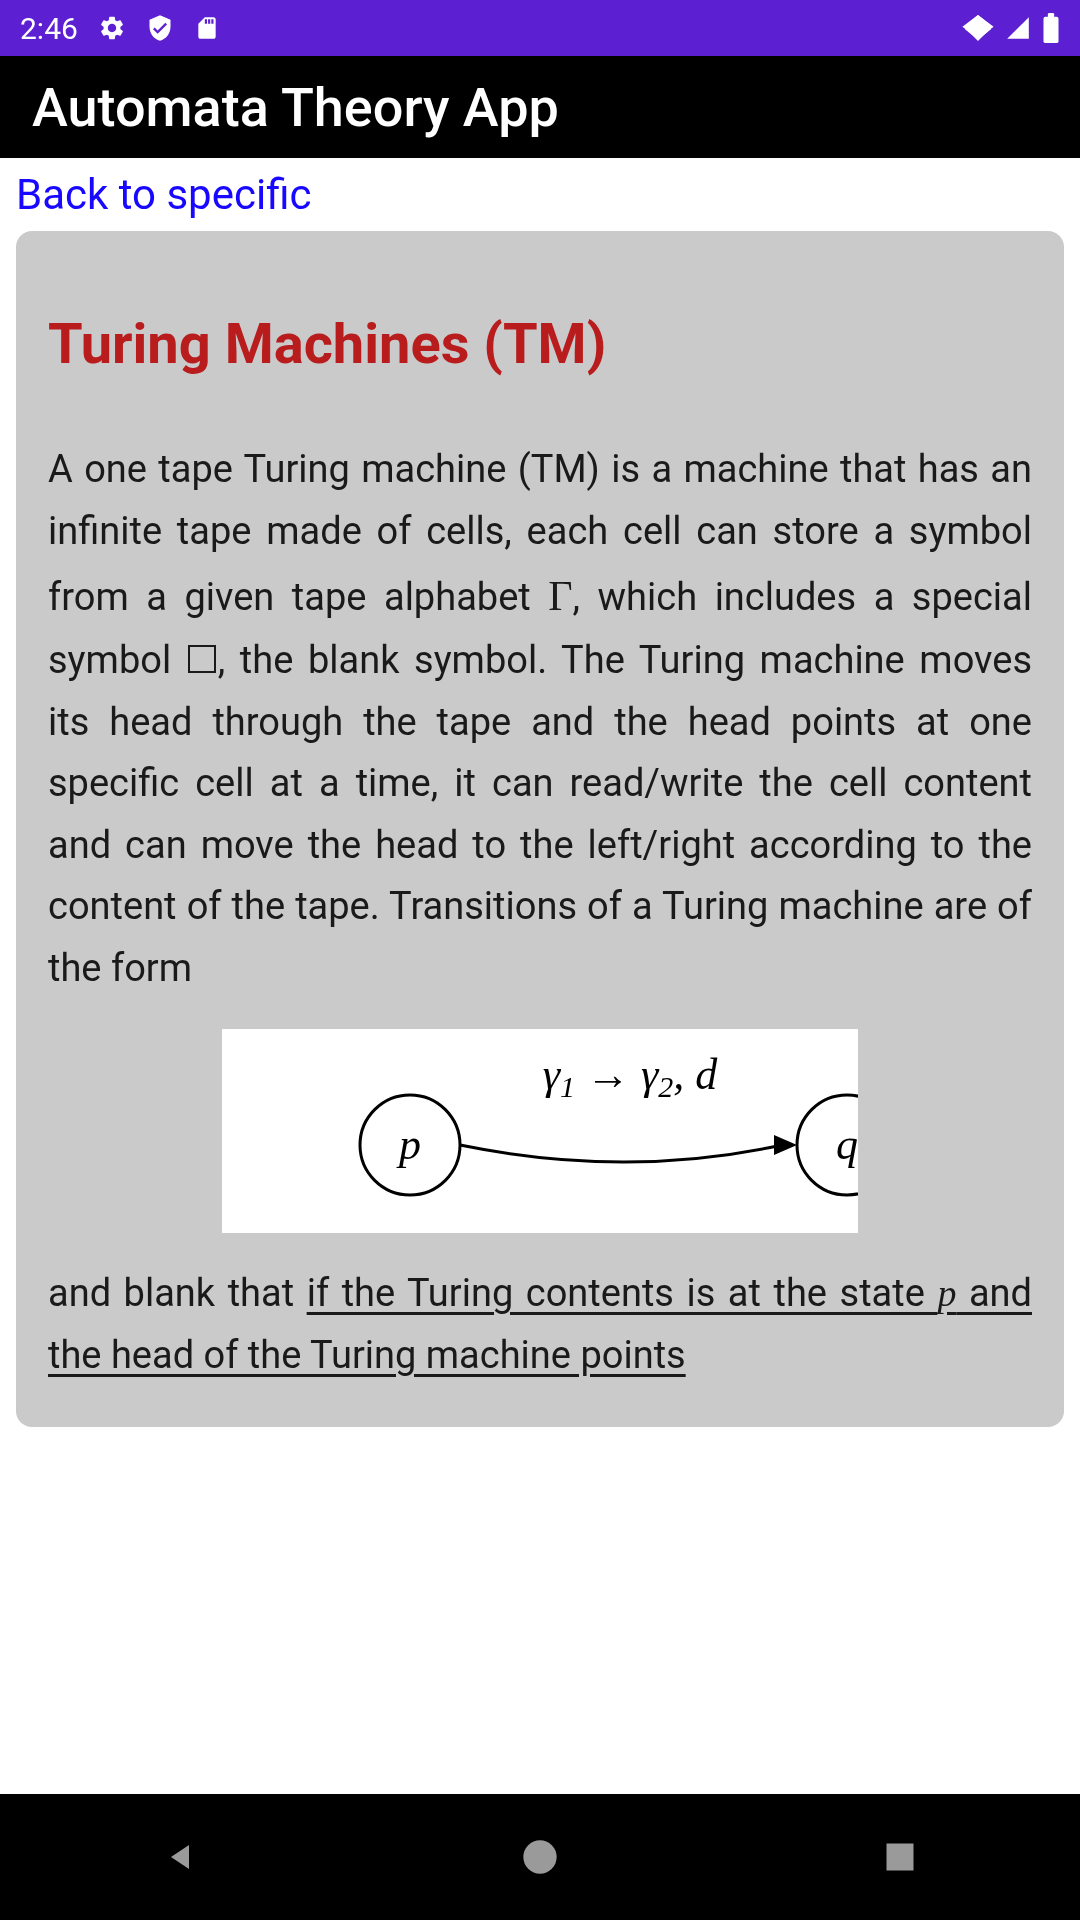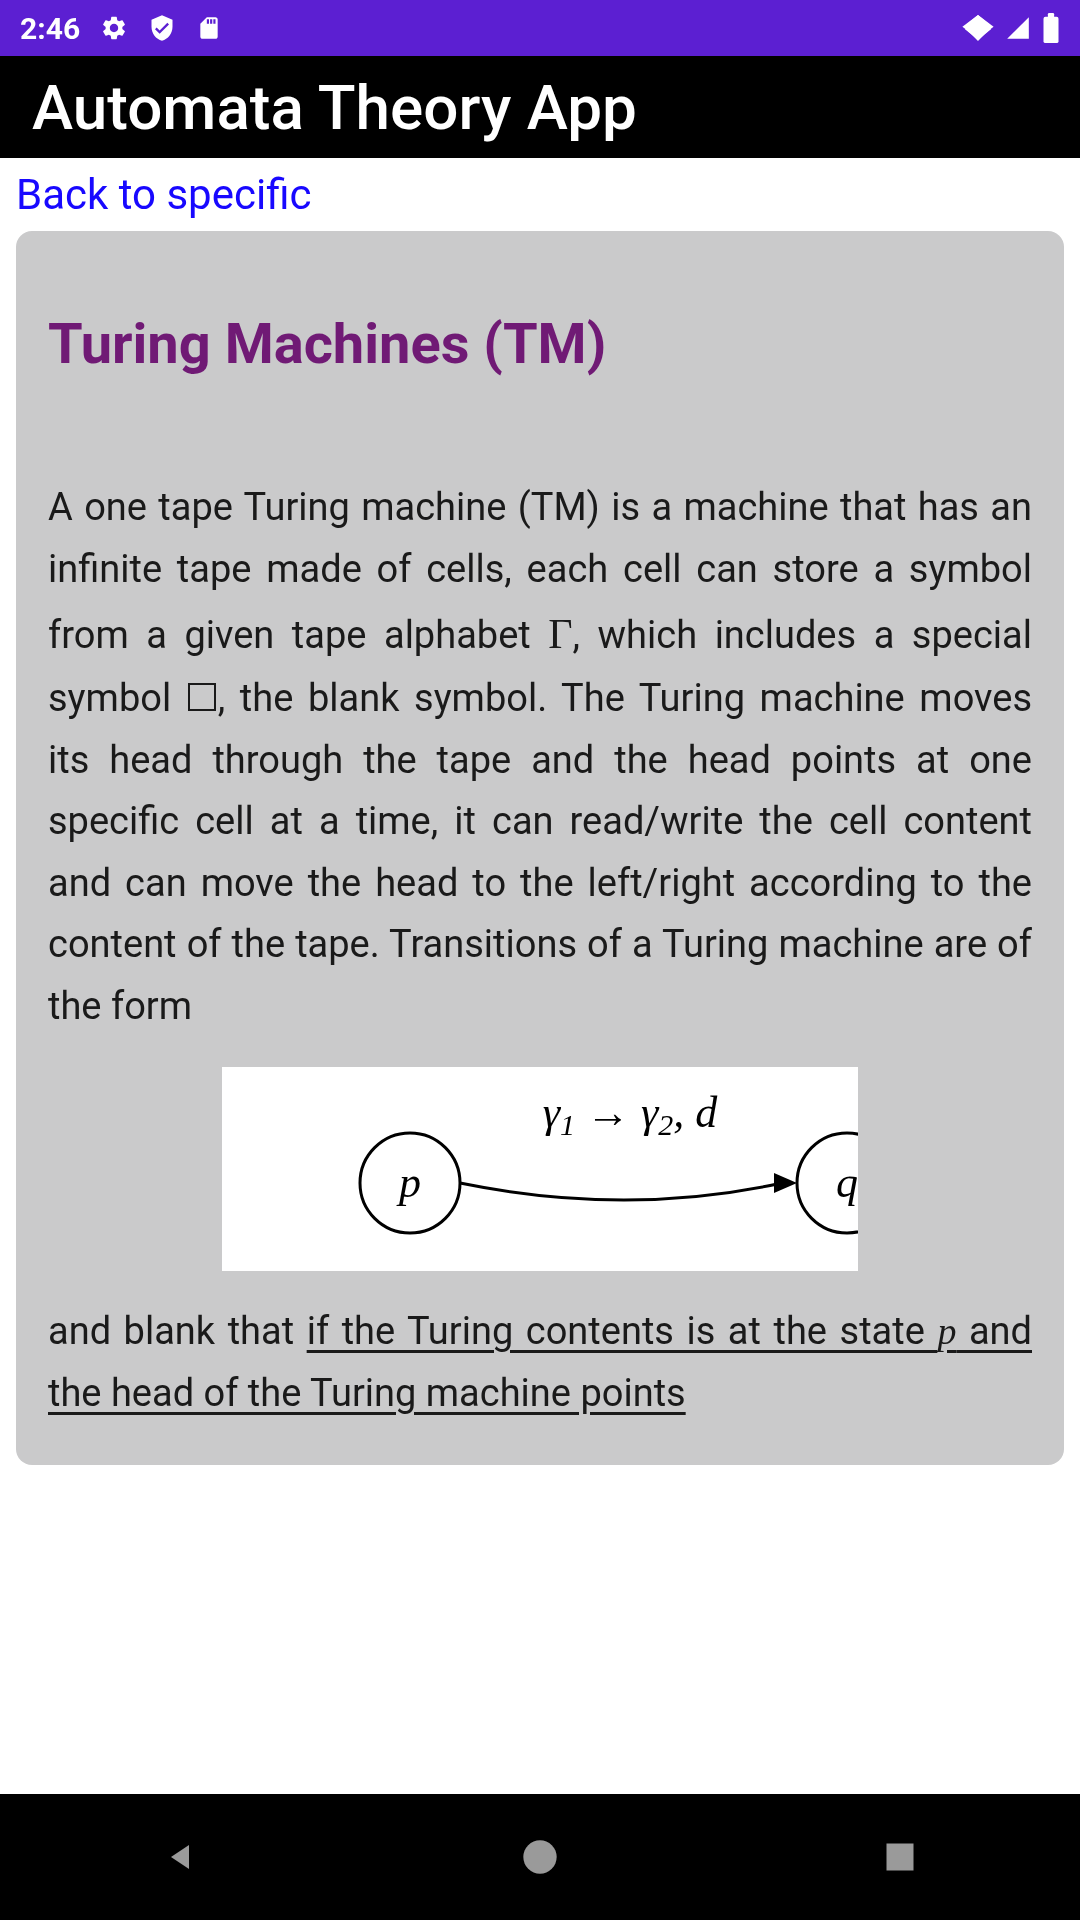--- a/index.html
+++ b/index.html
@@ -19,21 +19,20 @@
     
     .status-bar {
       height: 56px;
       background: #5c1fd2;
       color: white;
       display: flex;
       justify-content: space-between;
       align-items: center;
       padding: 0 20px;
       font-size: 30px;
-      font-weight: bold;
     }
     
     .status-left {
       display: flex;
       align-items: center;
       gap: 20px;
     }
     
     .status-right {
       display: flex;
@@ -50,21 +49,21 @@
     .app-header {
       height: 102px;
       background: #000000;
       color: #ffffff;
       display: flex;
       align-items: center;
       padding: 0 32px;
     }
     
     .app-title {
-      font-size: 62px;
+      font-size: 54px;
       font-weight: 500;
     }
     
     .content-area {
       background: #ffffff;
       padding: 8px 16px 0 16px;
     }
     
     .back-link {
       color: #1808ff;
@@ -75,22 +74,22 @@
     
     .article-card {
       background: #cacacb;
       border-radius: 16px;
       padding: 80px 32px 40px 32px;
     }
     
     .article-title {
       font-size: 56px;
       font-weight: 700;
-      color: #701a75;
-      margin-bottom: 100px;
+      color: #b91c1c;
+      margin-bottom: 62px;
     }
     
     .article-text {
       font-size: 38px;
       line-height: 1.62;
       color: #1a1a1a;
       text-align: justify;
     }
     
     .article-text .bold {

